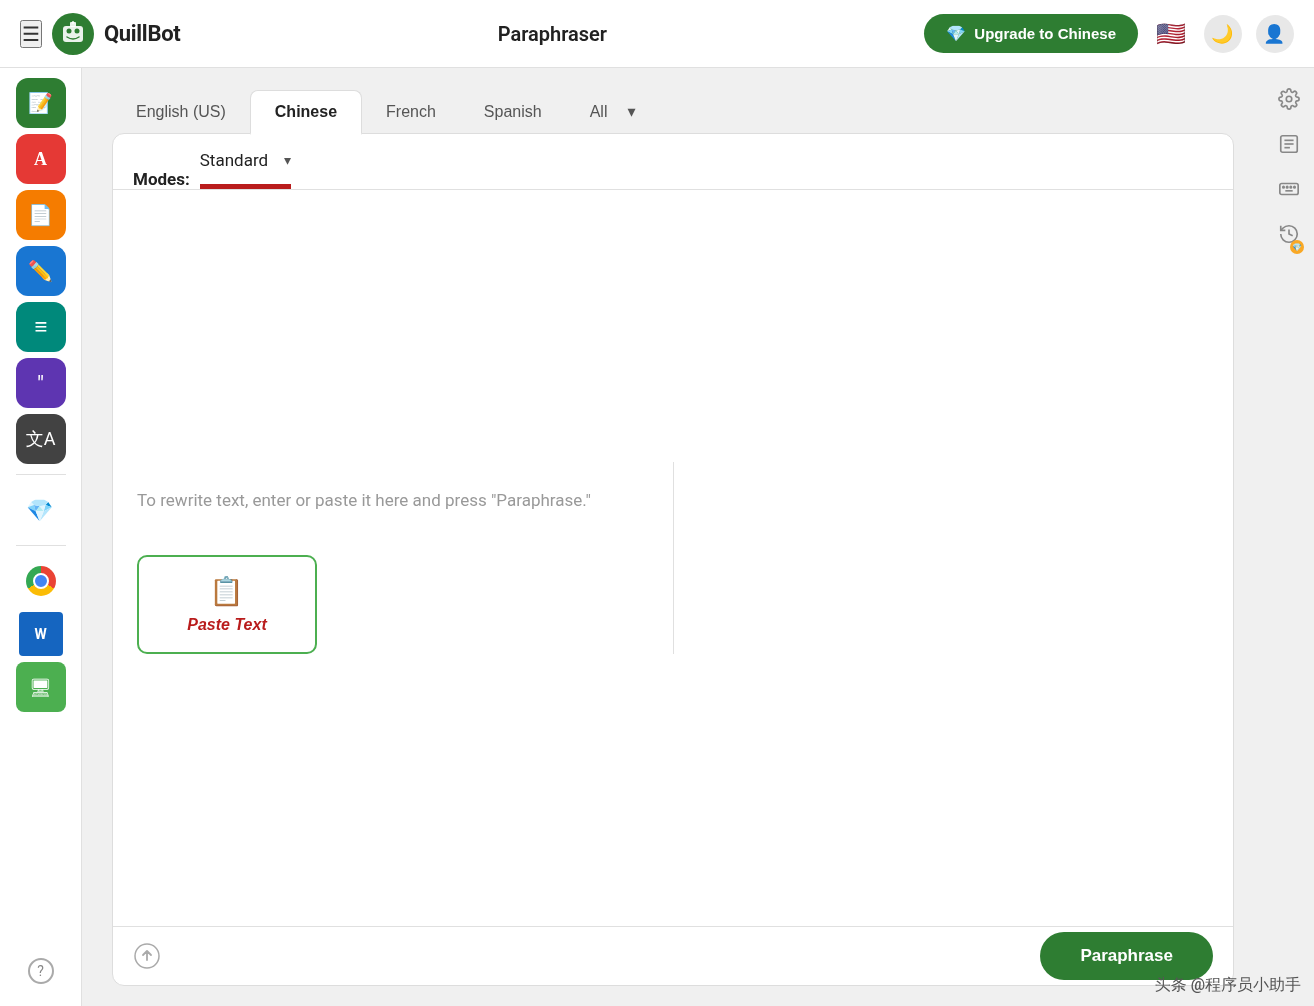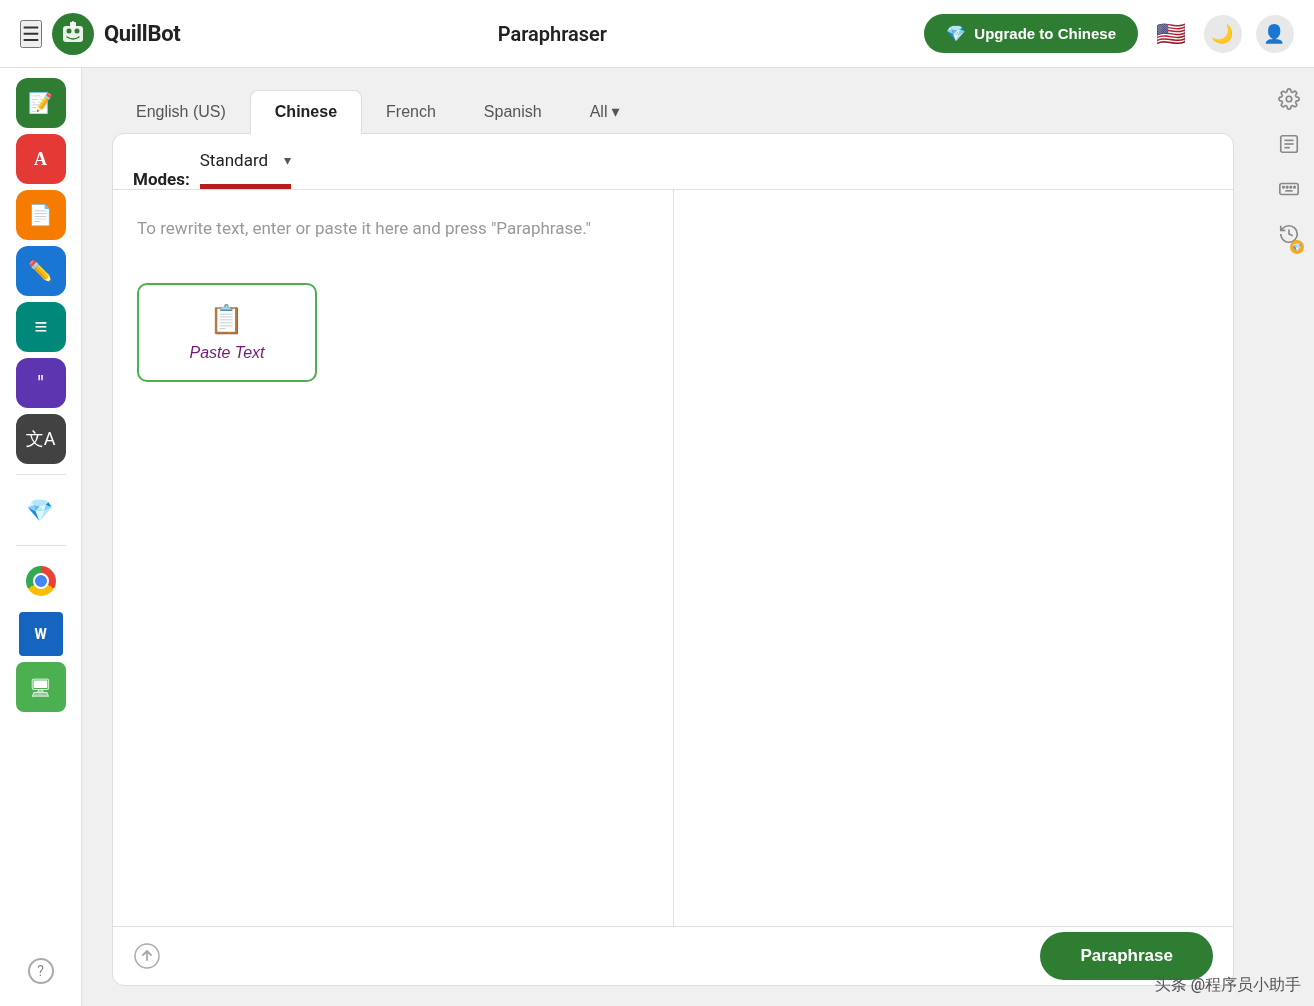--- a/index.html
+++ b/index.html
@@ -94,21 +94,21 @@
       cursor: pointer; border-top-left-radius: 8px; border-top-right-radius: 8px;
       background: transparent; border: none; border-bottom: 2px solid transparent;
       position: relative; top: 2px;
     }
     .lang-tab.active {
       background: #fff; color: #222; font-weight: 700;
       border: 1px solid #ddd; border-bottom: 2px solid #fff;
       z-index: 2;
     }
     .lang-tab.all {
-      display: flex; align-items: center; gap: 4px;
+      display: flex; align-items: center; gap: 20px;
     }
 
     
     .editor-panel {
       background: #fff; border-radius: 12px; border: 1px solid #ddd;
       flex: 1; display: flex; flex-direction: column;
       overflow: hidden; position: relative;
     }
 
     .modes-bar {
@@ -120,21 +120,21 @@
     .mode-select {
       display: flex; align-items: center; gap: 16px;
       font-size: 17px; color: #222; cursor: pointer;
       padding-bottom: 14px;
       border-bottom: 5px solid #b91c1c;
     }
     .mode-select .chevron { font-size: 14px; color: #555; }
 
     
     .editor-body {
-      flex: 1; display: flex;
+      flex: 1; display: flex; align-items: center;
     }
     .editor-left {
       flex: 1; padding: 24px 24px 0 24px;
       border-right: 1px solid #e0e0e0;
       display: flex; flex-direction: column; position: relative;
     }
     .editor-right { flex: 1; padding: 24px; }
     .placeholder-text {
       color: #999; font-size: 17px; line-height: 1.7;
     }
@@ -143,21 +143,21 @@
     .paste-btn-wrapper {
       margin-top: 40px;
     }
     .paste-btn {
       border: 2px solid #4caf50; border-radius: 10px;
       background: #fff; padding: 18px 30px;
       display: inline-flex; flex-direction: column; align-items: center; gap: 8px;
       cursor: pointer; width: 180px;
     }
     .paste-icon { font-size: 28px; color: #2e7d32; }
-    .paste-label { color: #701a75; font-style: italic; font-size: 16px; font-weight: 400; }
+    .paste-label { color: #b91c1c; font-style: italic; font-size: 16px; font-weight: 700; }
 
     
     .editor-bottom {
       display: flex; align-items: center; justify-content: space-between;
       padding: 5px 20px; border-top: 1px solid #e0e0e0;
     }
     .upload-btn {
       background: none; border: none; cursor: pointer;
       display: flex; align-items: center; justify-content: center;
       color: #888; font-size: 22px;

